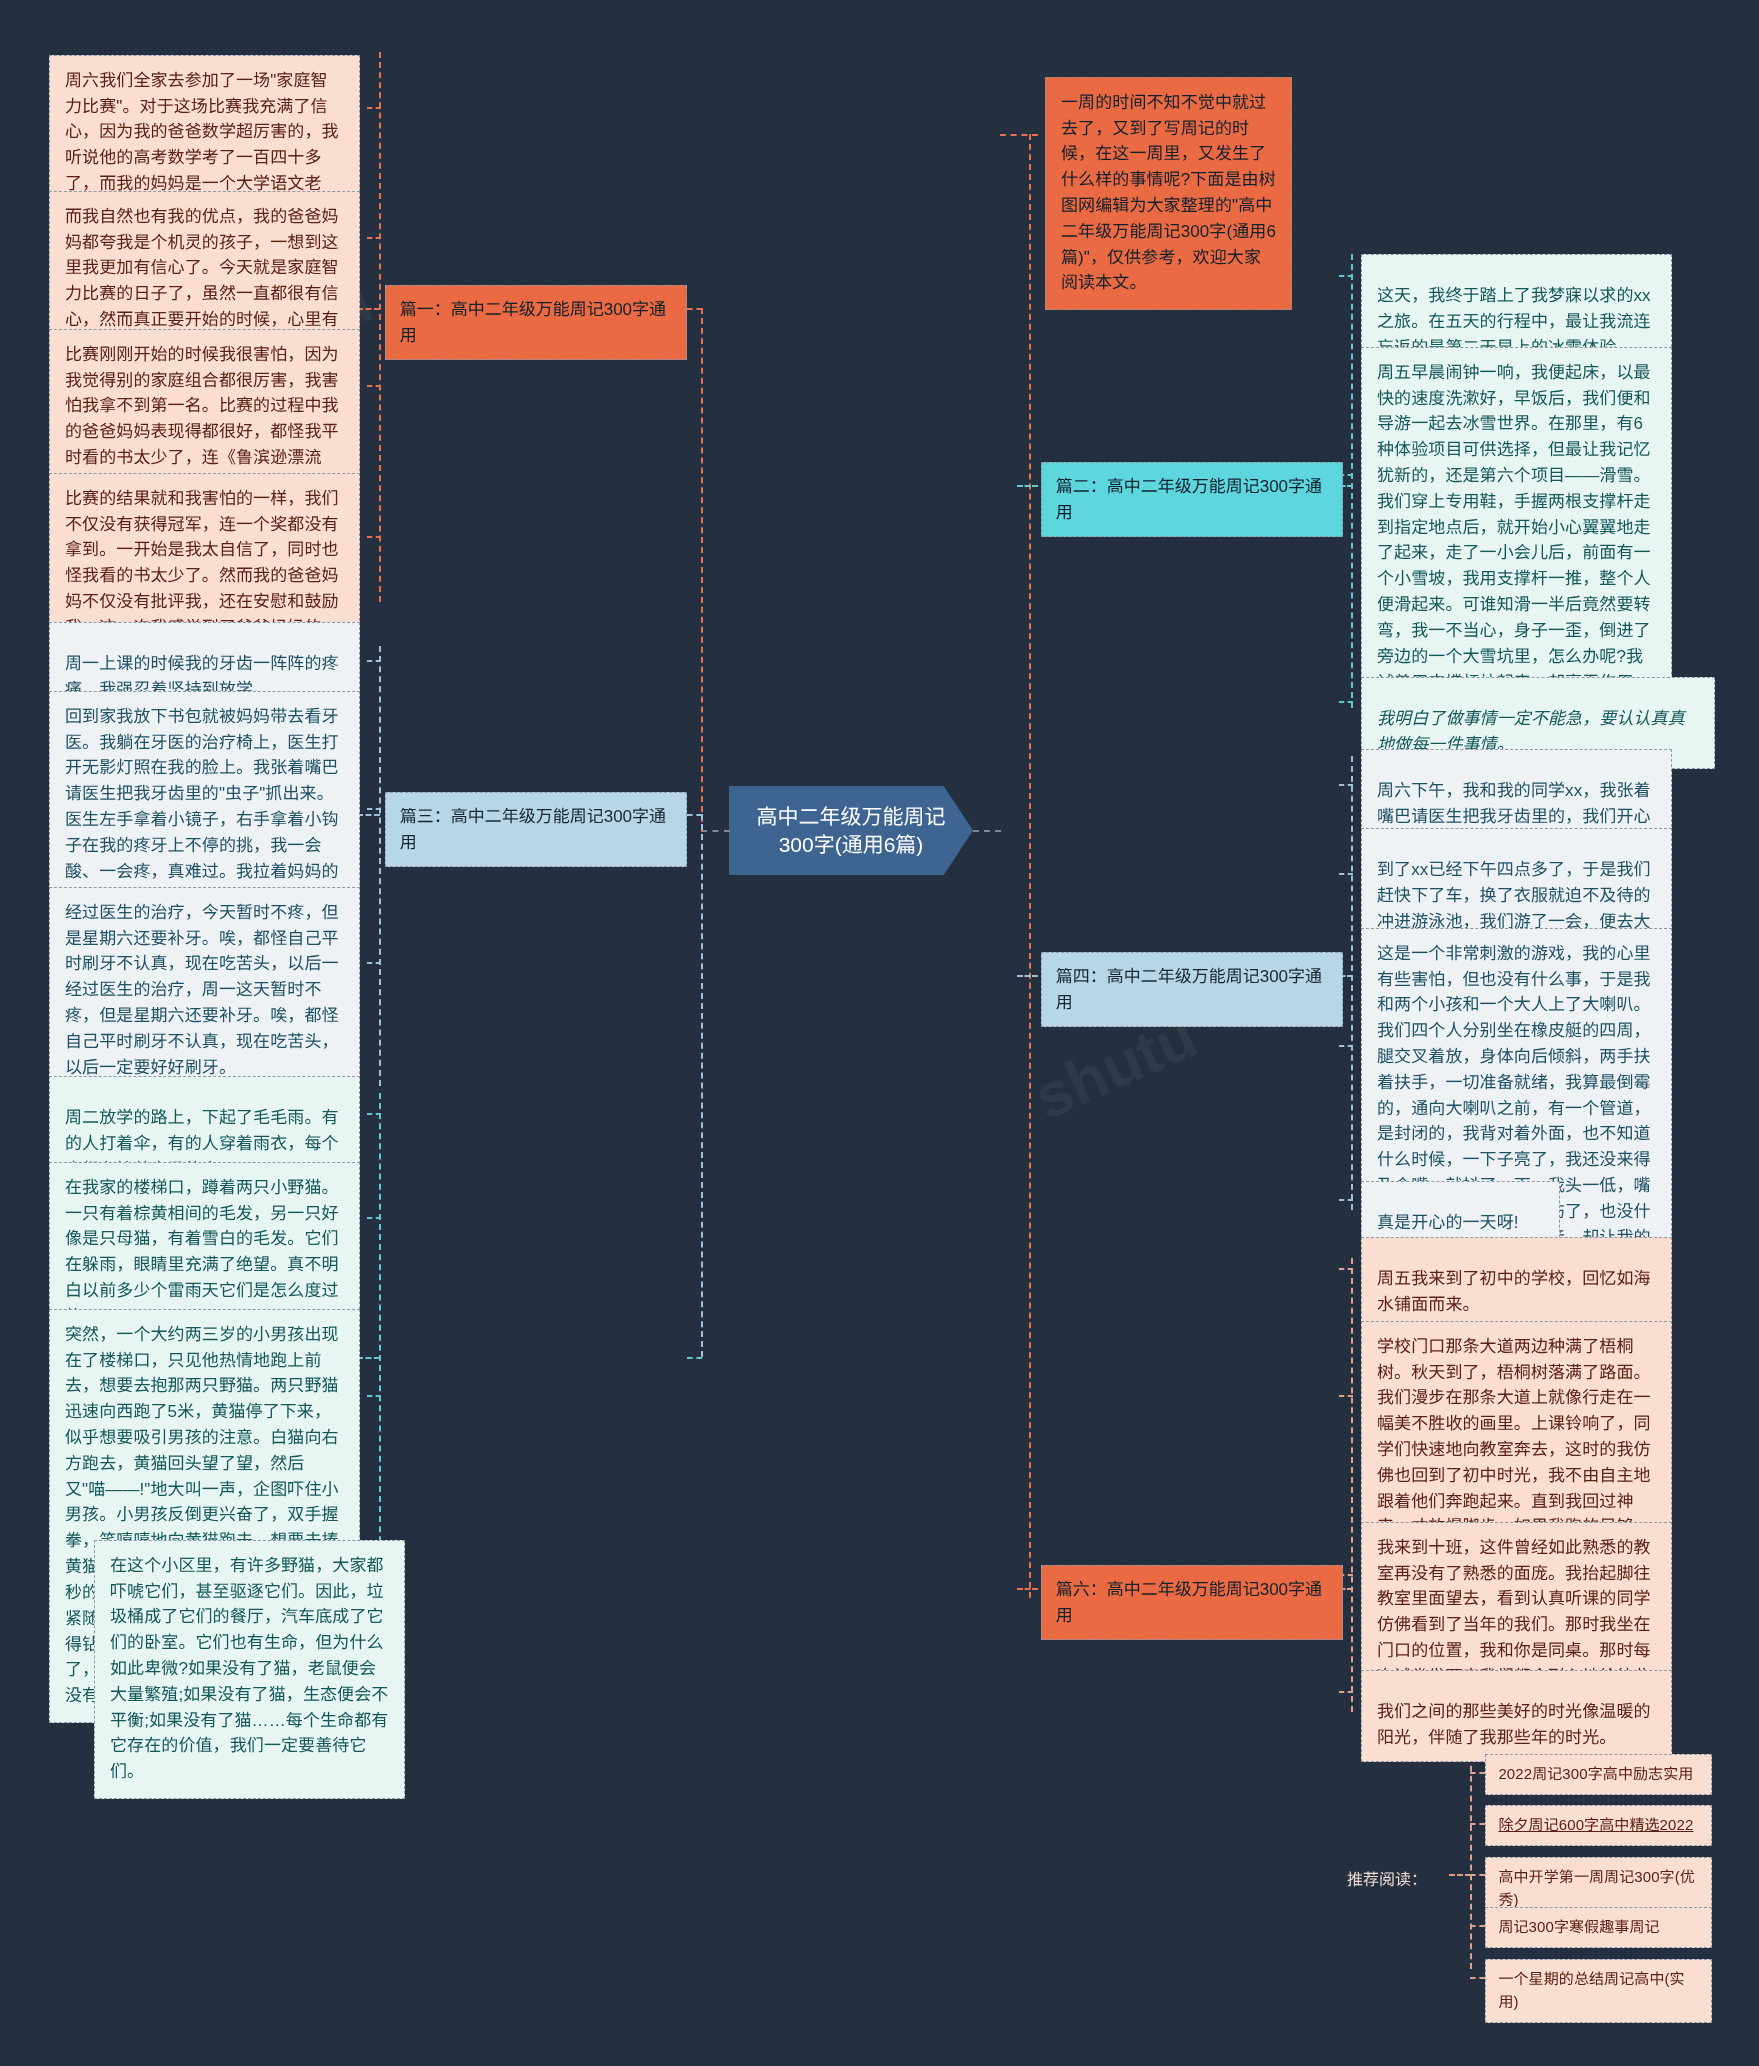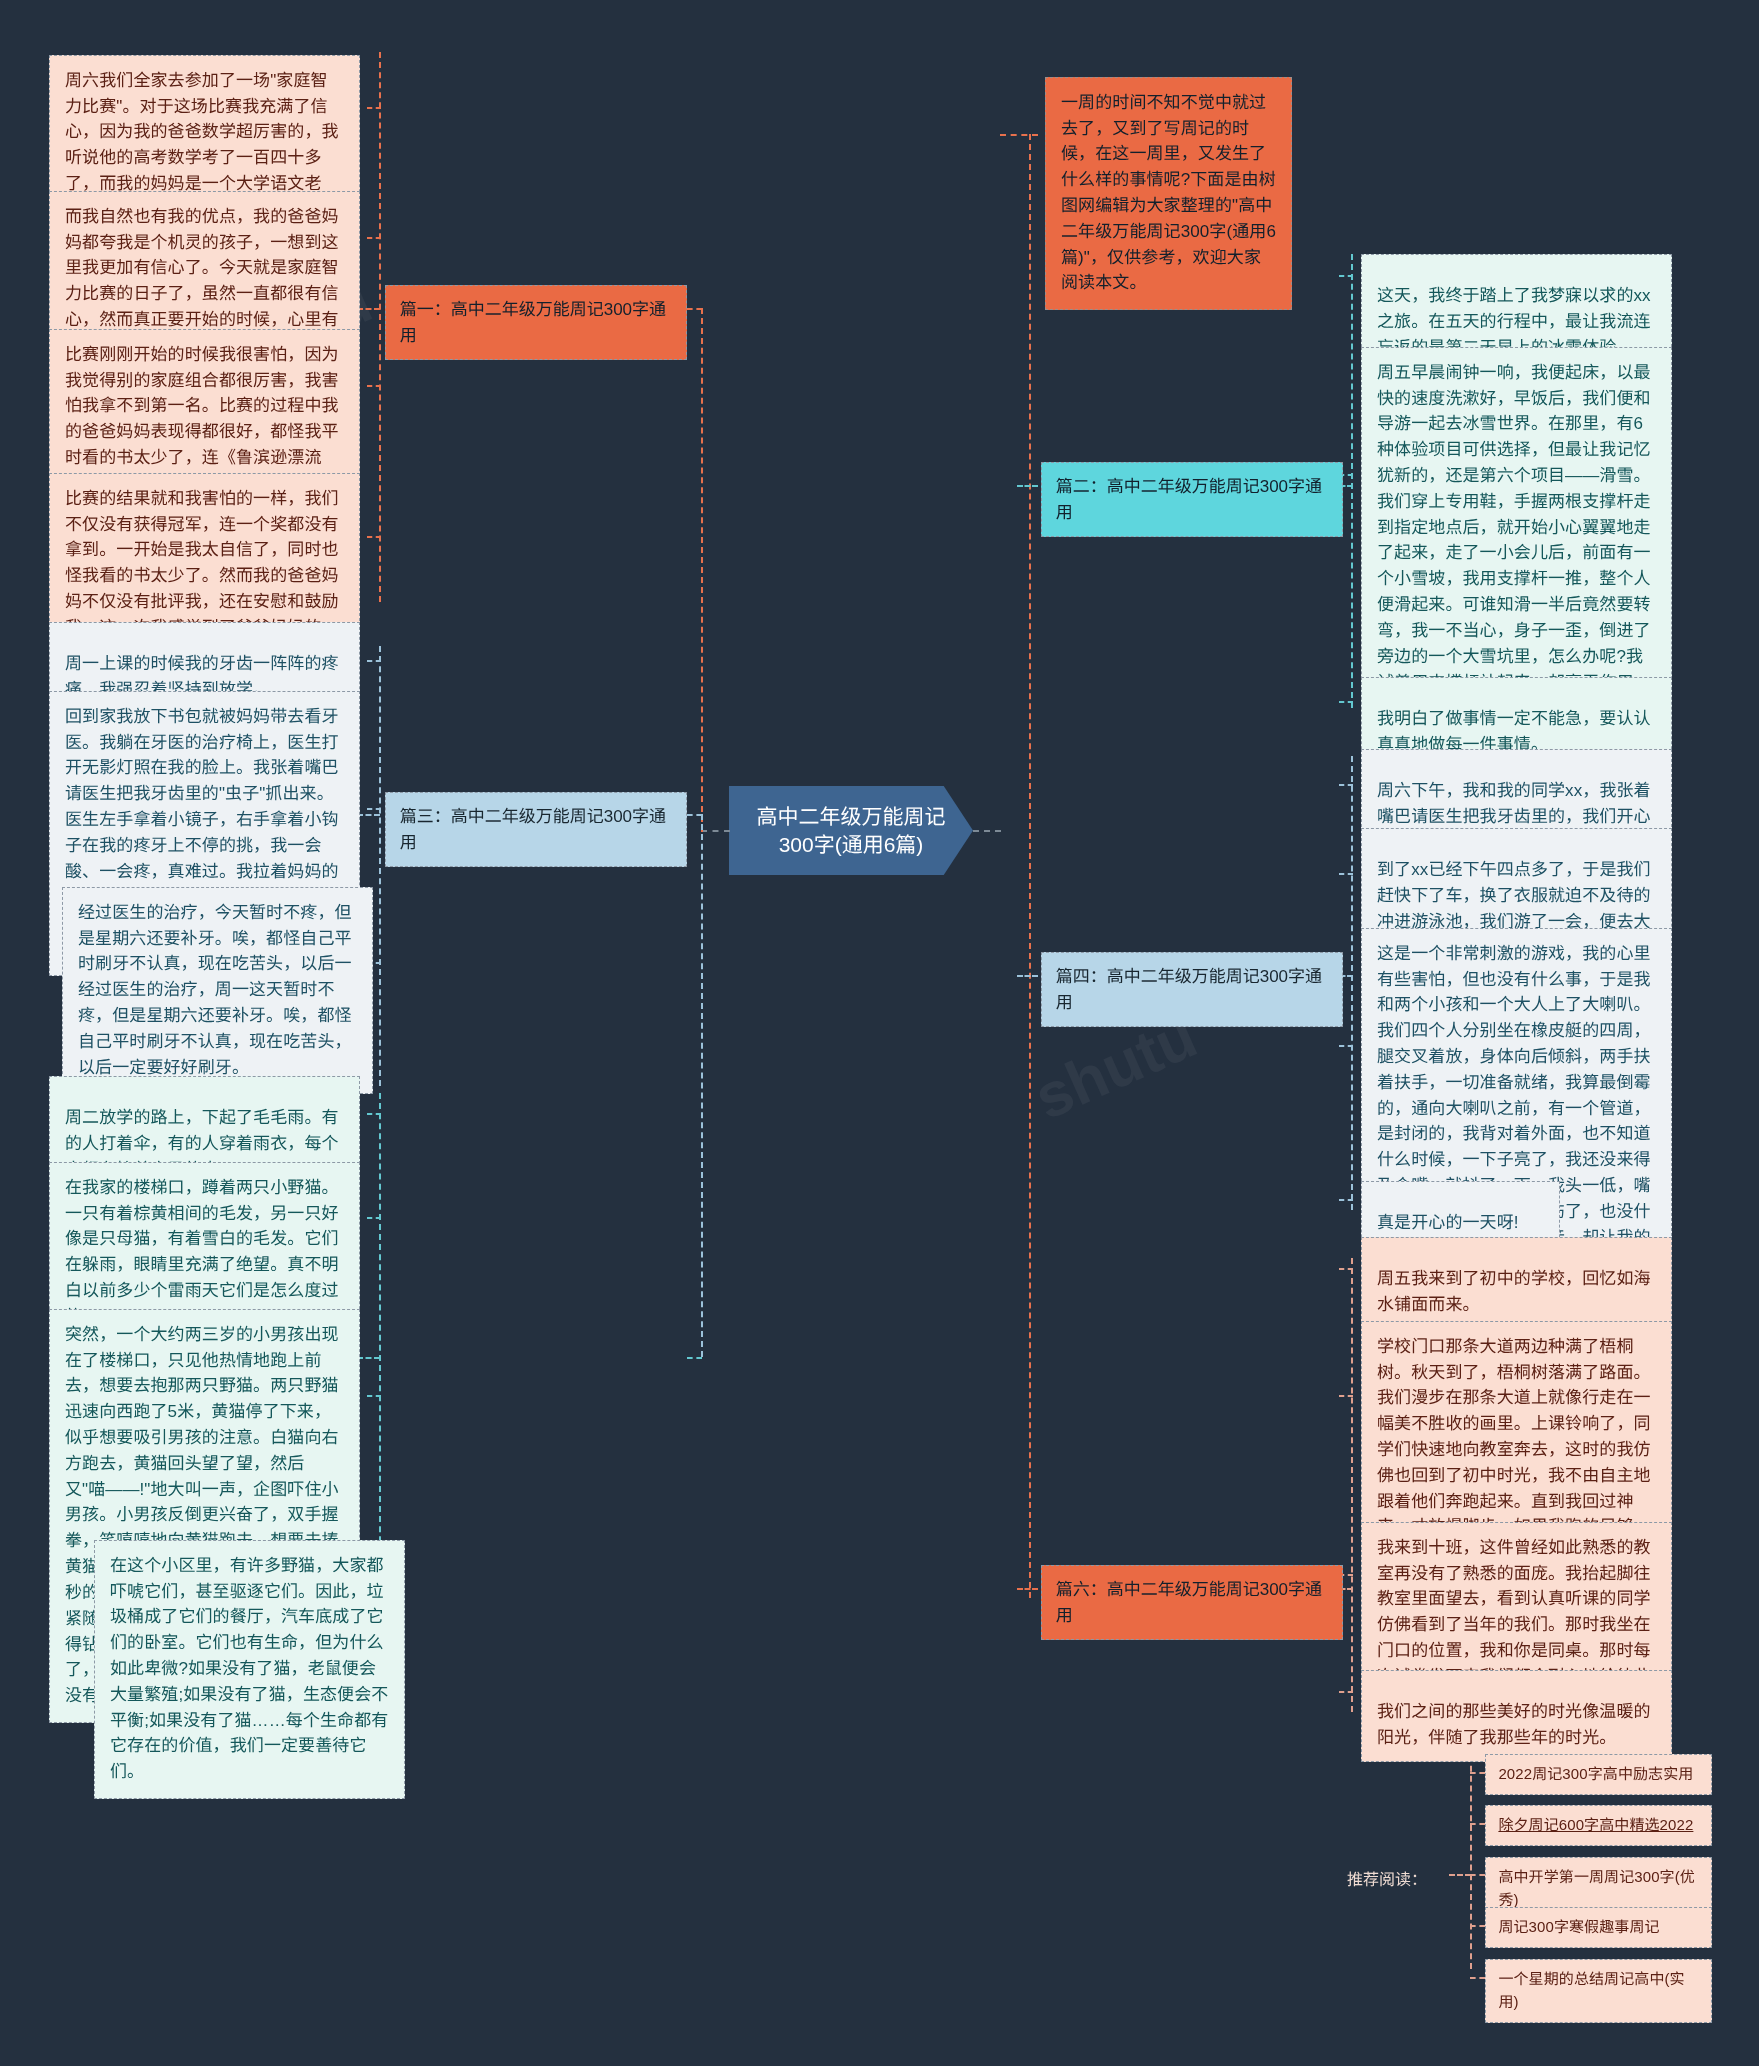--- a/index.html
+++ b/index.html
@@ -169,39 +169,39 @@
   <div class="hline c-pink" style="left:1470px; top:1925px; width:15px;"></div>
   <div class="hline c-pink" style="left:1470px; top:1977px; width:15px;"></div>
 
   <div class="node t-pink" style="left:49px; top:55px; width:311px;">周六我们全家去参加了一场"家庭智力比赛"。对于这场比赛我充满了信心，因为我的爸爸数学超厉害的，我听说他的高考数学考了一百四十多了，而我的妈妈是一个大学语文老师。</div>
   <div class="node t-pink" style="left:49px; top:191px; width:311px;">而我自然也有我的优点，我的爸爸妈妈都夸我是个机灵的孩子，一想到这里我更加有信心了。今天就是家庭智力比赛的日子了，虽然一直都很有信心，然而真正要开始的时候，心里有多了一丝丝的紧张。</div>
   <div class="node t-pink" style="left:49px; top:329px; width:311px;">比赛刚刚开始的时候我很害怕，因为我觉得别的家庭组合都很厉害，我害怕我拿不到第一名。比赛的过程中我的爸爸妈妈表现得都很好，都怪我平时看的书太少了，连《鲁滨逊漂流记》都没有看过，结果没有回答对。</div>
   <div class="node t-pink" style="left:49px; top:473px; width:311px;">比赛的结果就和我害怕的一样，我们不仅没有获得冠军，连一个奖都没有拿到。一开始是我太自信了，同时也怪我看的书太少了。然而我的爸爸妈妈不仅没有批评我，还在安慰和鼓励我。这一次我感觉到了爸爸妈妈的爱，以后我要更加努力学习，不再让他们失望。</div>
 
   <div class="node t-paleblue tight" style="left:49px; top:622px; width:311px;">周一上课的时候我的牙齿一阵阵的疼痛，我强忍着坚持到放学。</div>
   <div class="node t-paleblue" style="left:49px; top:691px; width:311px;">回到家我放下书包就被妈妈带去看牙医。我躺在牙医的治疗椅上，医生打开无影灯照在我的脸上。我张着嘴巴请医生把我牙齿里的"虫子"抓出来。医生左手拿着小镜子，右手拿着小钩子在我的疼牙上不停的挑，我一会酸、一会疼，真难过。我拉着妈妈的手，听到医生跟妈妈说："你看，有四颗牙都坏!"妈妈着急的在旁边一直陪着我。</div>
-  <div class="node t-paleblue" style="left:49px; top:887px; width:311px;margin-left:13px;">经过医生的治疗，今天暂时不疼，但是星期六还要补牙。唉，都怪自己平时刷牙不认真，现在吃苦头，以后一经过医生的治疗，周一这天暂时不疼，但是星期六还要补牙。唉，都怪自己平时刷牙不认真，现在吃苦头，以后一定要好好刷牙。</div>
+  <div class="node t-paleblue" style="left:49px; top:887px; width:311px;">经过医生的治疗，今天暂时不疼，但是星期六还要补牙。唉，都怪自己平时刷牙不认真，现在吃苦头，以后一经过医生的治疗，周一这天暂时不疼，但是星期六还要补牙。唉，都怪自己平时刷牙不认真，现在吃苦头，以后一定要好好刷牙。</div>
 
   <div class="node t-mint tight" style="left:49px; top:1076px; width:311px;">周二放学的路上，下起了毛毛雨。有的人打着伞，有的人穿着雨衣，每个人都在忙着自己的事。</div>
   <div class="node t-mint" style="left:49px; top:1162px; width:311px;">在我家的楼梯口，蹲着两只小野猫。一只有着棕黄相间的毛发，另一只好像是只母猫，有着雪白的毛发。它们在躲雨，眼睛里充满了绝望。真不明白以前多少个雷雨天它们是怎么度过的。</div>
   <div class="node t-mint" style="left:49px; top:1309px; width:311px;">突然，一个大约两三岁的小男孩出现在了楼梯口，只见他热情地跑上前去，想要去抱那两只野猫。两只野猫迅速向西跑了5米，黄猫停了下来，似乎想要吸引男孩的注意。白猫向右方跑去，黄猫回头望了望，然后又"喵——!"地大叫一声，企图吓住小男孩。小男孩反倒更兴奋了，双手握拳，笑嘻嘻地向黄猫跑去，想要去揍黄猫。黄猫被吓得不轻，以平均5米/秒的速度火力向左前方跑去，小男孩紧随其后，黄猫被逼得无路可走，只得钻进了汽车底下。小男孩失望极了，低着头，往回走，好像什么事也没有发生。</div>
   <div class="node t-mint" style="left:62px; top:1540px; width:311px;margin-left:32px;">在这个小区里，有许多野猫，大家都吓唬它们，甚至驱逐它们。因此，垃圾桶成了它们的餐厅，汽车底成了它们的卧室。它们也有生命，但为什么如此卑微?如果没有了猫，老鼠便会大量繁殖;如果没有了猫，生态便会不平衡;如果没有了猫……每个生命都有它存在的价值，我们一定要善待它们。</div>
 
   <div class="branch t-orange" style="left:385px; top:285px; width:302px;">篇一：高中二年级万能周记300字通用</div>
   <div class="branch t-lightblue" style="left:385px; top:792px; width:302px;">篇三：高中二年级万能周记300字通用</div>
 
   <div class="branch t-cyan" style="left:1041px; top:462px; width:302px;">篇二：高中二年级万能周记300字通用</div>
   <div class="branch t-lightblue" style="left:1041px; top:952px; width:302px;">篇四：高中二年级万能周记300字通用</div>
   <div class="branch t-orange" style="left:1041px; top:1565px; width:302px;">篇六：高中二年级万能周记300字通用</div>
 
   <div class="node t-orange" style="left:1045px; top:55px; width:247px;margin-top:22px;">一周的时间不知不觉中就过去了，又到了写周记的时候，在这一周里，又发生了什么样的事情呢?下面是由树图网编辑为大家整理的"高中二年级万能周记300字(通用6篇)"，仅供参考，欢迎大家阅读本文。</div>
 
   <div class="node t-mint tight" style="left:1361px; top:254px; width:311px;">这天，我终于踏上了我梦寐以求的xx之旅。在五天的行程中，最让我流连忘返的是第二天早上的冰雪体验。</div>
   <div class="node t-mint" style="left:1361px; top:347px; width:311px;">周五早晨闹钟一响，我便起床，以最快的速度洗漱好，早饭后，我们便和导游一起去冰雪世界。在那里，有6种体验项目可供选择，但最让我记忆犹新的，还是第六个项目——滑雪。我们穿上专用鞋，手握两根支撑杆走到指定地点后，就开始小心翼翼地走了起来，走了一小会儿后，前面有一个小雪坡，我用支撑杆一推，整个人便滑起来。可谁知滑一半后竟然要转弯，我一不当心，身子一歪，倒进了旁边的一个大雪坑里，怎么办呢?我试着用支撑杆站起来，却毫无作用。正好同行的伙伴圆圆路过时看到了我，便想把我拉起来，可她也一个没站稳，也倒在了坑里。后来我灵机一动，把一只脚先弄出了坑，把另一只脚站在坑最底部，用杆子一撑，终于站了起来，我开心地笑了。</div>
-  <div class="node t-mint tight" style="left:1361px; top:677px; width:311px;">我明白了做事情一定不能急，要认认真真地做每一件事情。</div>
+  <div class="node t-mint tight" style="left:1361px; top:677px; width:354px;font-style:italic;">我明白了做事情一定不能急，要认认真真地做每一件事情。</div>
 
   <div class="node t-paleblue tight" style="left:1361px; top:749px; width:311px;">周六下午，我和我的同学xx，我张着嘴巴请医生把我牙齿里的，我们开心极了。</div>
   <div class="node t-paleblue tight" style="left:1361px; top:828px; width:311px;">到了xx已经下午四点多了，于是我们赶快下了车，换了衣服就迫不及待的冲进游泳池，我们游了一会，便去大喇叭玩了。</div>
   <div class="node t-paleblue" style="left:1361px; top:928px; width:311px;">这是一个非常刺激的游戏，我的心里有些害怕，但也没有什么事，于是我和两个小孩和一个大人上了大喇叭。我们四个人分别坐在橡皮艇的四周，腿交叉着放，身体向后倾斜，两手扶着扶手，一切准备就绪，我算最倒霉的，通向大喇叭之前，有一个管道，是封闭的，我背对着外面，也不知道什么时候，一下子亮了，我还没来得及合嘴，就抖了一下，我头一低，嘴一合，一下把舌头要弄伤了，也没什么事，不过，说话的声音，却让我的朋友大笑起来，我也笑了。晚上，我们看了精彩的节目。</div>
   <div class="node t-paleblue tight" style="left:1361px; top:1181px; width:199px;">真是开心的一天呀!</div>
 
   <div class="node t-peach tight" style="left:1361px; top:1237px; width:311px;">周五我来到了初中的学校，回忆如海水铺面而来。</div>
   <div class="node t-peach" style="left:1361px; top:1321px; width:311px;">学校门口那条大道两边种满了梧桐树。秋天到了，梧桐树落满了路面。我们漫步在那条大道上就像行走在一幅美不胜收的画里。上课铃响了，同学们快速地向教室奔去，这时的我仿佛也回到了初中时光，我不由自主地跟着他们奔跑起来。直到我回过神来，才放慢脚步。如果我跑的足够快，能否穿越回从前呢?</div>
   <div class="node t-peach" style="left:1361px; top:1522px; width:311px;">我来到十班，这件曾经如此熟悉的教室再没有了熟悉的面庞。我抬起脚往教室里面望去，看到认真听课的同学仿佛看到了当年的我们。那时我坐在门口的位置，我和你是同桌。那时每次试卷发下来我们都会耐心地给彼此讲解，那时的我们都有一点懵懂。</div>
   <div class="node t-peach tight" style="left:1361px; top:1670px; width:311px;">我们之间的那些美好的时光像温暖的阳光，伴随了我那些年的时光。</div>

